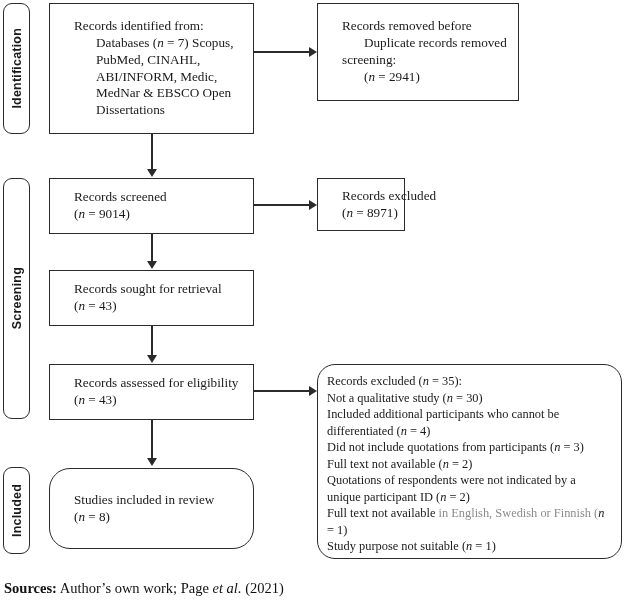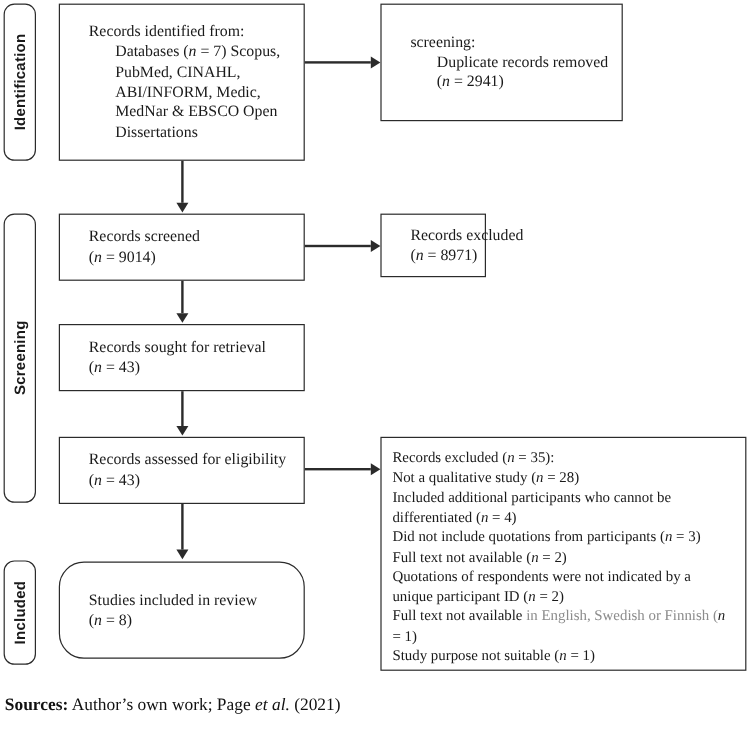--- a/index.html
+++ b/index.html
@@ -72,21 +72,21 @@
   
   .node-identified { left: 49px;  top: 3px;   width: 205px; height: 131px; }
   .node-screened   { left: 49px;  top: 178px; width: 205px; height: 56px;  }
   .node-sought     { left: 49px;  top: 270px; width: 205px; height: 56px;  }
   .node-assessed   { left: 49px;  top: 364px; width: 205px; height: 56px;  }
   .node-included   { left: 49px;  top: 468px; width: 205px; height: 81px; border-radius: 21px;  }
 
   
   .node-removed    { left: 317px; top: 3px;   width: 202px; height: 98px;  }
   .node-excluded   { left: 317px; top: 178px; width: 88px;  height: 53px; text-align: right;  }
-  .node-exclusions { left: 317px; top: 364px; width: 305px; height: 195px; font-size: 12.4px; line-height: 1.33; padding: 8px 9px; }
+  .node-exclusions { left: 317px; top: 364px; width: 305px; height: 195px; font-size: 12.4px; line-height: 1.33; padding: 8px 9px; border-radius: 18px; }
 
   
   .line-v, .line-h {
     position: absolute;
     background: #2b2b2b;
   }
   .line-v { width: 1.6px; }
   .line-h { height: 1.6px; }
 
   .arrow-down {
@@ -134,22 +134,23 @@
   <div class="node node-identified vcenter">
     <span class="ln">Records identified from:</span>
     <span class="ln indent"><span>Databases (</span><span class="nitalic">n</span><span> = 7) Scopus,</span></span>
     <span class="ln indent">PubMed, CINAHL,</span>
     <span class="ln indent">ABI/INFORM, Medic,</span>
     <span class="ln indent">MedNar &amp; EBSCO Open</span>
     <span class="ln indent">Dissertations</span>
   </div>
 
   <div class="node node-removed vcenter">
+    <span class="ln">Records removed before</span>
+    <span class="ln indent">Duplicate records removed</span>
     <span class="ln">screening:</span>
-    <span class="ln indent">Duplicate records removed</span>
     <span class="ln indent"><span>(</span><span class="nitalic">n</span><span> = 2941)</span></span>
   </div>
 
   <div class="node node-screened vcenter">
     <span class="ln">Records screened</span>
     <span class="ln"><span>(</span><span class="nitalic">n</span><span> = 9014)</span></span>
   </div>
 
   <div class="node node-excluded vcenter">
     <span class="ln">Records excluded</span>
@@ -166,21 +167,21 @@
     <span class="ln"><span>(</span><span class="nitalic">n</span><span> = 43)</span></span>
   </div>
 
   <div class="node node-included vcenter">
     <span class="ln">Studies included in review</span>
     <span class="ln"><span>(</span><span class="nitalic">n</span><span> = 8)</span></span>
   </div>
 
   <div class="node node-exclusions">
     <span class="ln wrap"><span>Records excluded (</span><span class="nitalic">n</span><span> = 35):</span></span>
-    <span class="ln wrap"><span>Not a qualitative study (</span><span class="muted"></span><span class="nitalic">n</span><span> = 28)</span></span>
+    <span class="ln wrap"><span>Not a qualitative study (</span><span class="muted"></span><span class="nitalic">n</span><span> = 30)</span></span>
     <span class="ln wrap"><span>Included additional participants who cannot be differentiated (</span><span class="muted"></span><span class="nitalic">n</span><span> = 4)</span></span>
     <span class="ln wrap"><span>Did not include quotations from participants (</span><span class="muted"></span><span class="nitalic">n</span><span> = 3)</span></span>
     <span class="ln wrap"><span>Full text not available (</span><span class="muted"></span><span class="nitalic">n</span><span> = 2)</span></span>
     <span class="ln wrap"><span>Quotations of respondents were not indicated by a unique participant ID (</span><span class="muted"></span><span class="nitalic">n</span><span> = 2)</span></span>
     <span class="ln wrap"><span>Full text not available</span><span class="muted"> in English, Swedish or Finnish (</span><span class="nitalic">n</span><span> = 1)</span></span>
     <span class="ln wrap"><span>Study purpose not suitable (</span><span class="muted"></span><span class="nitalic">n</span><span> = 1)</span></span>
   </div>
 
   <div class="line-h" style="left:254px; top:51px; width:55px;"></div>
   <div class="arrow-right" style="left:309px; top:47px;"></div>

